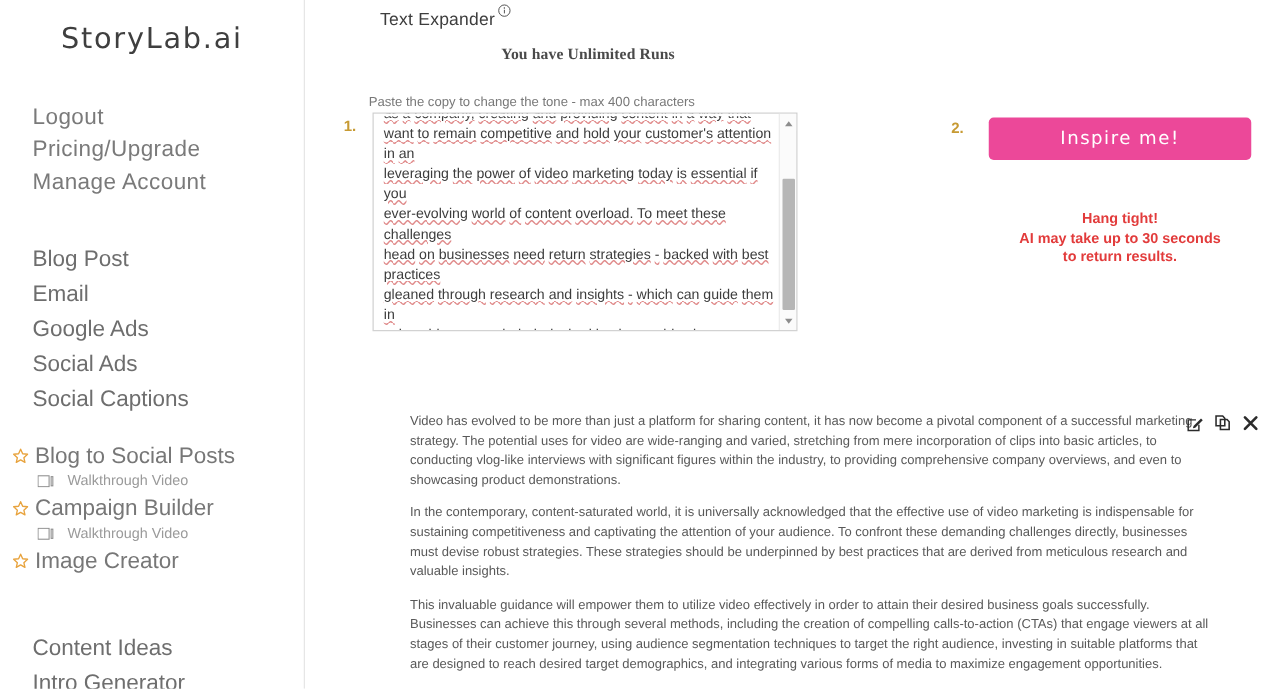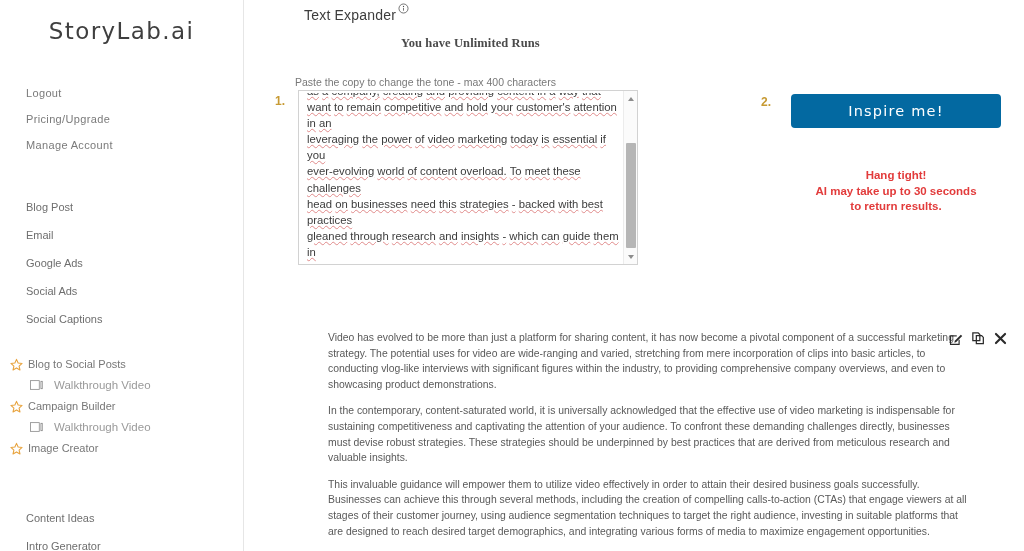--- a/index.html
+++ b/index.html
@@ -30,21 +30,21 @@
     text-align: center;
     font-size: 23px;
     letter-spacing: 1.4px;
     color: #3f3f3f;
     margin-top: 18px;
     font-family: "DejaVu Sans", sans-serif;
     font-weight: 400;
   }
   .nav-group { margin-top: 0; }
   .nav-item {
-    font-size: 11px;
+    font-size: 18px;
     color: #777777;
     padding: 4px 0 4px 26px;
     line-height: 16px;
     white-space: nowrap;
     cursor: pointer;
   }
   .nav-item.account { color: #7a7a7a; letter-spacing: .35px; }
   .nav-item.feature { color: #6e6e6e; }
   .nav-item.starred {
     padding-left: 10px;
@@ -187,21 +187,21 @@
     width: 10px; height: 105px;
     background: #b6b6b6;
     border-radius: 1px;
   }
 
   
   #inspire-btn {
     position: absolute;
     left: 547px; top: 94px;
     width: 210px; height: 34px;
-    background: #0369a1;
+    background: #ec4899;
     border: none;
     border-radius: 4px;
     color: #ffffff;
     font-size: 14.5px;
     letter-spacing: 1.2px;
     cursor: pointer;
     font-family: "DejaVu Sans", sans-serif;
   }
   #hang-tight {
     position: absolute;
@@ -328,21 +328,21 @@
 
   <div id="step1">1.</div>
   <div id="step2">2.</div>
 
   <div id="input-box">
     <div id="input-text">
         <div><span class="sq">as</span> <span class="sq">a</span> <span class="sq">company,</span> <span class="sq">creating</span> <span class="sq">and</span> <span class="sq">providing</span> <span class="sq">content</span> <span class="sq">in</span> <span class="sq">a</span> <span class="sq">way</span> <span class="sq">that</span></div>
         <div><span class="sq">want</span> <span class="sq">to</span> <span class="sq">remain</span> <span class="sq">competitive</span> <span class="sq">and</span> <span class="sq">hold</span> <span class="sq">your</span> <span class="sq">customer's</span> <span class="sq">attention</span> <span class="sq">in</span> <span class="sq">an</span></div>
         <div><span class="sq">leveraging</span> <span class="sq">the</span> <span class="sq">power</span> <span class="sq">of</span> <span class="sq">video</span> <span class="sq">marketing</span> <span class="sq">today</span> <span class="sq">is</span> <span class="sq">essential</span> <span class="sq">if</span> <span class="sq">you</span></div>
         <div><span class="sq">ever-evolving</span> <span class="sq">world</span> <span class="sq">of</span> <span class="sq">content</span> <span class="sq">overload.</span> <span class="sq">To</span> <span class="sq">meet</span> <span class="sq">these</span> <span class="sq">challenges</span></div>
-        <div><span class="sq">head</span> <span class="sq">on</span> <span class="sq">businesses</span> <span class="sq">need</span> <span class="sq">this</span> <span class="sq">strategies</span> <span class="sq">-</span> <span class="sq">backed</span> <span class="sq">with</span> <span class="sq">best</span> <span class="sq">practices</span></div>
+        <div><span class="sq">head</span> <span class="sq">on</span> <span class="sq">businesses</span> <span class="sq">need</span> <span class="sq">return</span> <span class="sq">strategies</span> <span class="sq">-</span> <span class="sq">backed</span> <span class="sq">with</span> <span class="sq">best</span> <span class="sq">practices</span></div>
         <div><span class="sq">gleaned</span> <span class="sq">through</span> <span class="sq">research</span> <span class="sq">and</span> <span class="sq">insights</span> <span class="sq">-</span> <span class="sq">which</span> <span class="sq">can</span> <span class="sq">guide</span> <span class="sq">them</span> <span class="sq">in</span></div>
         <div><span class="sq">using</span> <span class="sq">video</span> <span class="sq">to</span> <span class="sq">reach</span> <span class="sq">their</span> <span class="sq">desired</span> <span class="sq">business</span> <span class="sq">objectives</span> </div>
       </div>
     <div id="clip-top"></div>
     <div id="scrollbar">
       <div class="sb-arrow up">
           <div class="sb-tri u"></div>
         </div>
       <div id="sb-thumb"></div>
       <div class="sb-arrow down">

